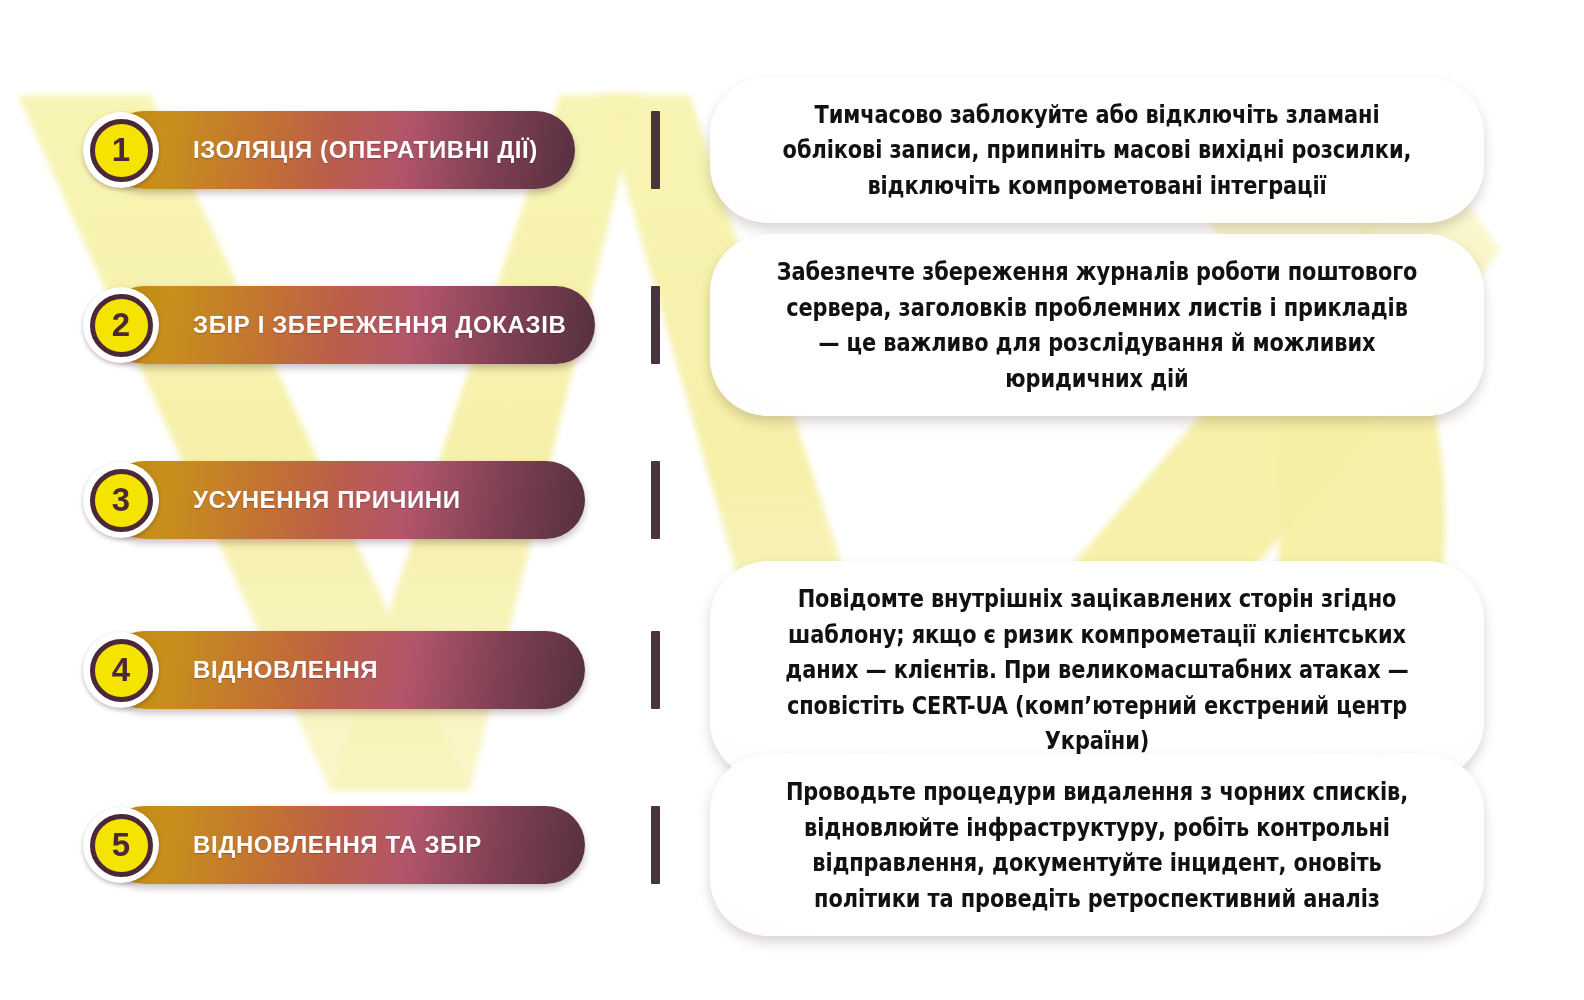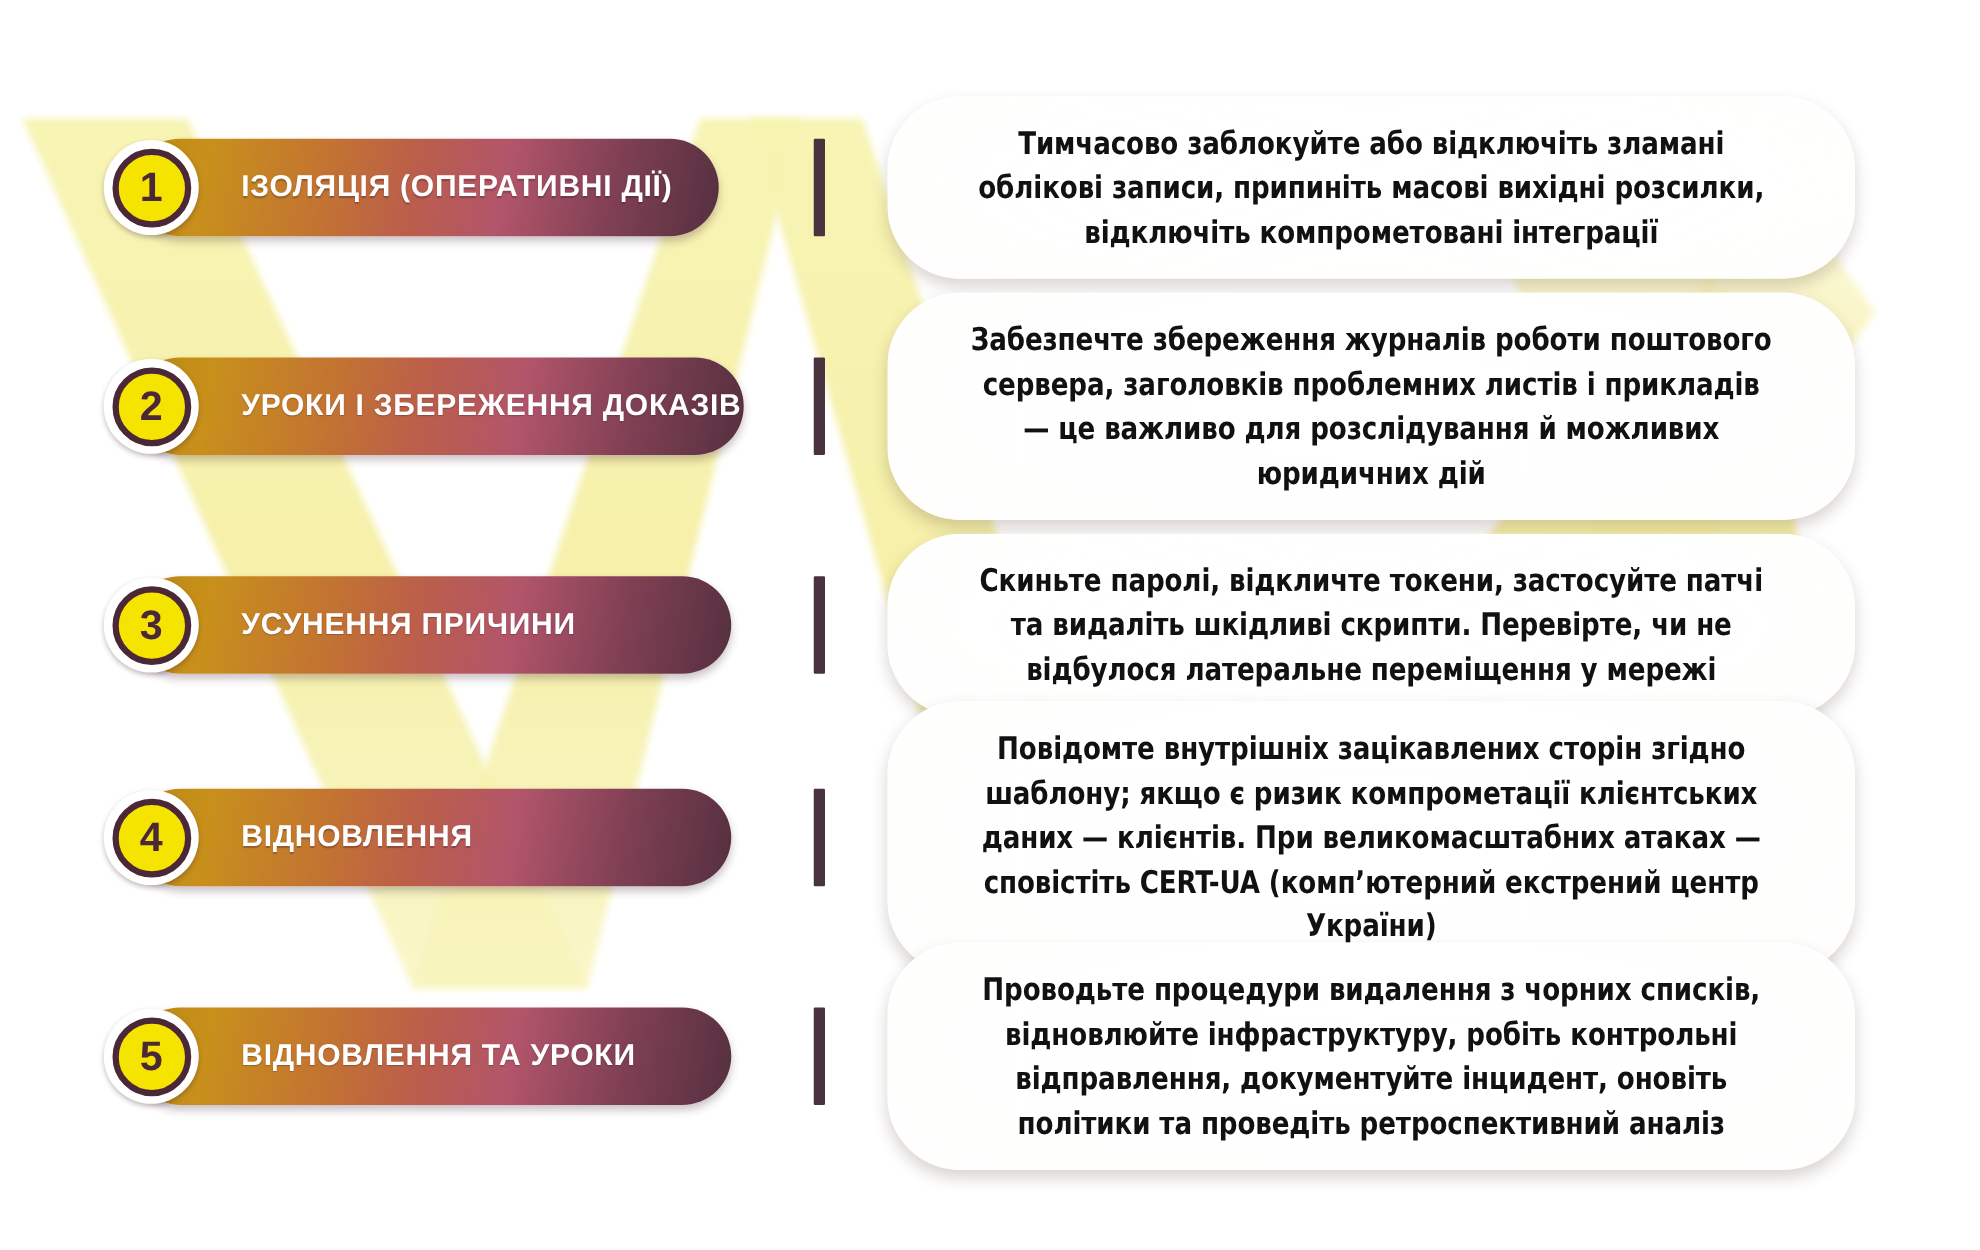--- a/index.html
+++ b/index.html
@@ -233,21 +233,21 @@
     </div>
 
     <div class="row" style="top:275px;height:100px;">
       <div class="pill-wrap">
         <div class="pill" style="width:490px;">
           <div class="num-badge">
             <div class="num-inner">
               <span>2</span>
             </div>
           </div>
-          <span class="pill-label">УРОКИ І ЗБЕРЕЖЕННЯ ДОКАЗІВ</span>
+          <span class="pill-label">ЗБІР І ЗБЕРЕЖЕННЯ ДОКАЗІВ</span>
         </div>
       </div>
       <div class="tick-wrap">
         <div class="tick"></div>
       </div>
       <div class="card-wrap">
         <div class="card">
           <span class="card-text">Забезпечте збереження журналів роботи поштового сервера, заголовків проблемних листів і прикладів — це важливо для розслідування й можливих юридичних дій</span>
         </div>
       </div>
@@ -260,25 +260,20 @@
             <div class="num-inner">
               <span>3</span>
             </div>
           </div>
           <span class="pill-label">УСУНЕННЯ ПРИЧИНИ</span>
         </div>
       </div>
       <div class="tick-wrap">
         <div class="tick"></div>
       </div>
-      <div class="card-wrap">
-        <div class="card">
-          <span class="card-text">Скиньте паролі, відкличте токени, застосуйте патчі та видаліть шкідливі скрипти. Перевірте, чи не відбулося латеральне переміщення у мережі</span>
-        </div>
-      </div>
     </div>
 
     <div class="row" style="top:620px;height:100px;">
       <div class="pill-wrap">
         <div class="pill" style="width:480px;">
           <div class="num-badge">
             <div class="num-inner">
               <span>4</span>
             </div>
           </div>
@@ -296,21 +291,21 @@
     </div>
 
     <div class="row" style="top:795px;height:100px;">
       <div class="pill-wrap">
         <div class="pill" style="width:480px;">
           <div class="num-badge">
             <div class="num-inner">
               <span>5</span>
             </div>
           </div>
-          <span class="pill-label">ВІДНОВЛЕННЯ ТА УРОКИ</span>
+          <span class="pill-label">ВІДНОВЛЕННЯ ТА ЗБІР</span>
         </div>
       </div>
       <div class="tick-wrap">
         <div class="tick"></div>
       </div>
       <div class="card-wrap">
         <div class="card">
           <span class="card-text">Проводьте процедури видалення з чорних списків, відновлюйте інфраструктуру, робіть контрольні відправлення, документуйте інцидент, оновіть політики та проведіть ретроспективний аналіз</span>
         </div>
       </div>

